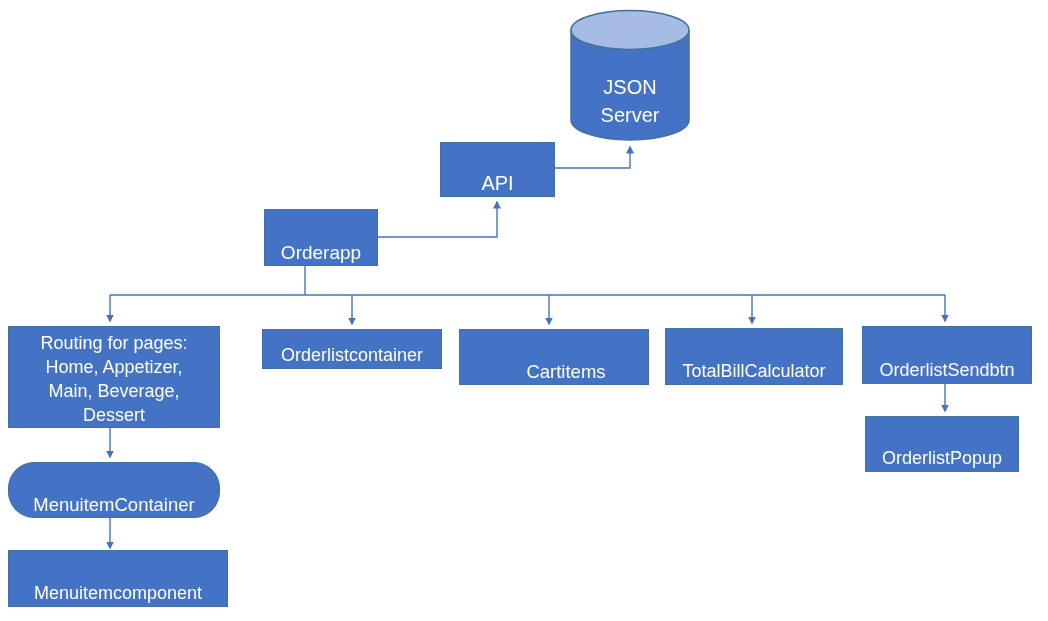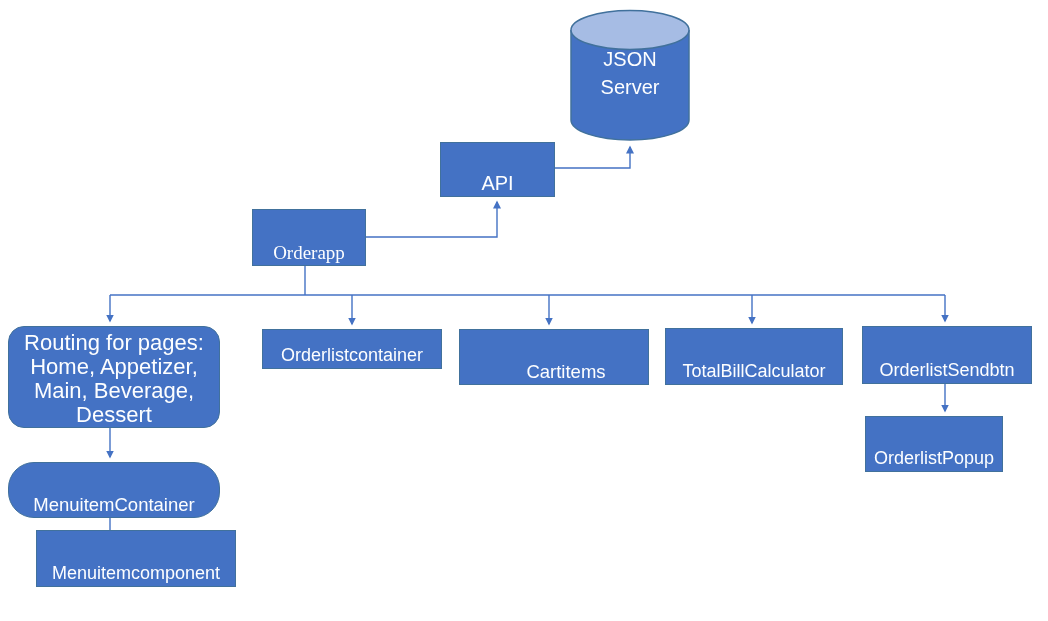--- a/index.html
+++ b/index.html
@@ -28,41 +28,41 @@
     border: 1.5px solid #41719c;
     color: #fdfeff;
     display: flex;
     align-items: flex-end;
     justify-content: center;
     text-align: center;
     font-size: 18.5px;
     line-height: 25px;
   }
   #n-api            { left: 440px; top: 142px; width: 115px; height: 55px;  font-size: 20px; }
-  #n-orderapp       { left: 252px; top: 209px; width: 114px; height: 57px;  font-size: 19px; font-family: Liberation Serif, serif; }
-  #n-routing        { left: 8px;   top: 326px; width: 212px; height: 102px; font-size: 22px; line-height: 24px; border-radius: 16px; }
+  #n-orderapp       { left: 264px; top: 209px; width: 114px; height: 57px;  font-size: 19px; }
+  #n-routing        { left: 8px;   top: 326px; width: 212px; height: 102px; font-size: 18px; line-height: 24px; }
   #n-orderlistcontainer { left: 262px; top: 329px; width: 180px; height: 40px; font-size: 18px; }
   #n-cartitems      { left: 459px; top: 329px; width: 190px; height: 56px; padding-left: 24px; }
   #n-totalbillcalculator { left: 665px; top: 328px; width: 178px; height: 57px; font-size: 18px; }
   #n-orderlistsendbtn    { left: 862px; top: 326px; width: 170px; height: 58px; font-size: 18px; }
-  #n-orderlistpopup      { left: 865px; top: 416px; width: 138px; height: 56px; font-size: 18px; }
+  #n-orderlistpopup      { left: 865px; top: 416px; width: 154px; height: 56px; font-size: 18px; }
   #n-menuitemcontainer   { left: 8px;   top: 462px; width: 212px; height: 56px; border-radius: 26px; }
-  #n-menuitemcomponent   { left: 8px;   top: 530px; width: 200px; height: 57px; font-size: 18px; margin-left: 28px; }
+  #n-menuitemcomponent   { left: 8px;   top: 550px; width: 220px; height: 57px; font-size: 18px; }
 
   #n-json-server {
     position: absolute;
     left: 570px;
     top: 9px;
     width: 120px;
     height: 133px;
   }
   #n-json-server .cyl-label {
     position: absolute;
     left: 0;
-    top: 36px;
+    top: 64px;
     width: 100%;
     text-align: center;
     color: #fdfeff;
     font-size: 20px;
     line-height: 28px;
     pointer-events: none;
   }
 </style>
 </head>
 <body>

